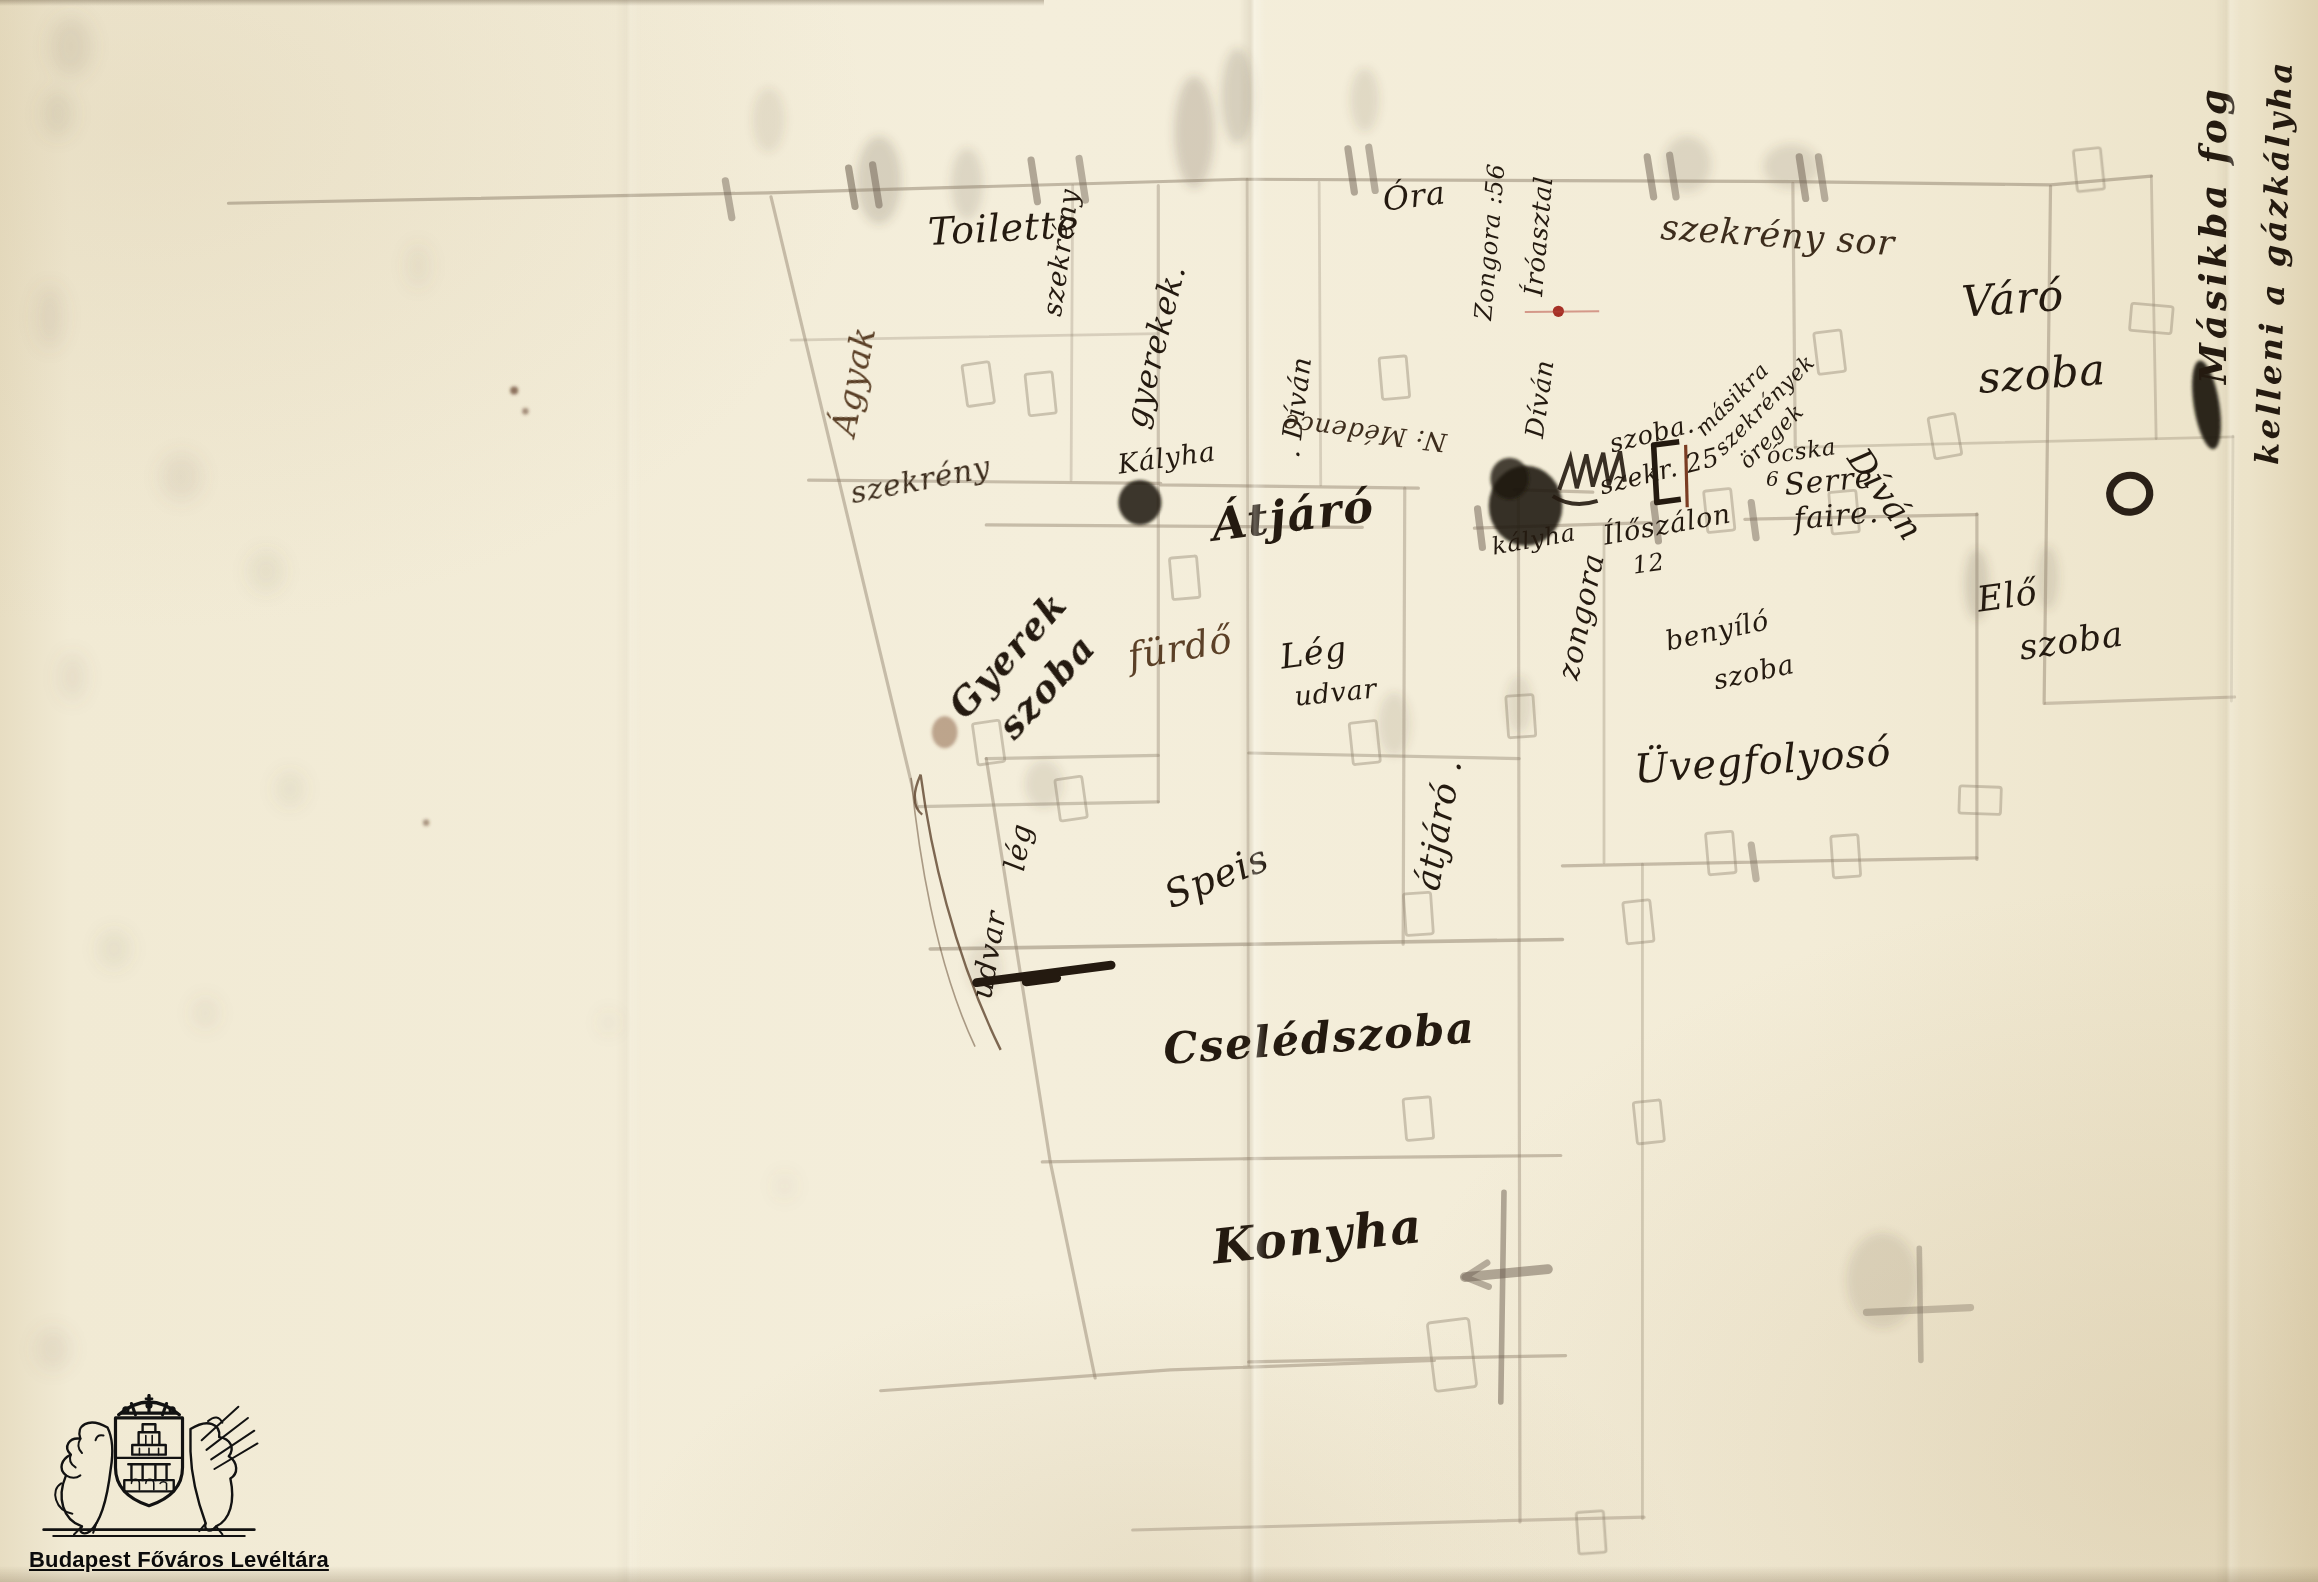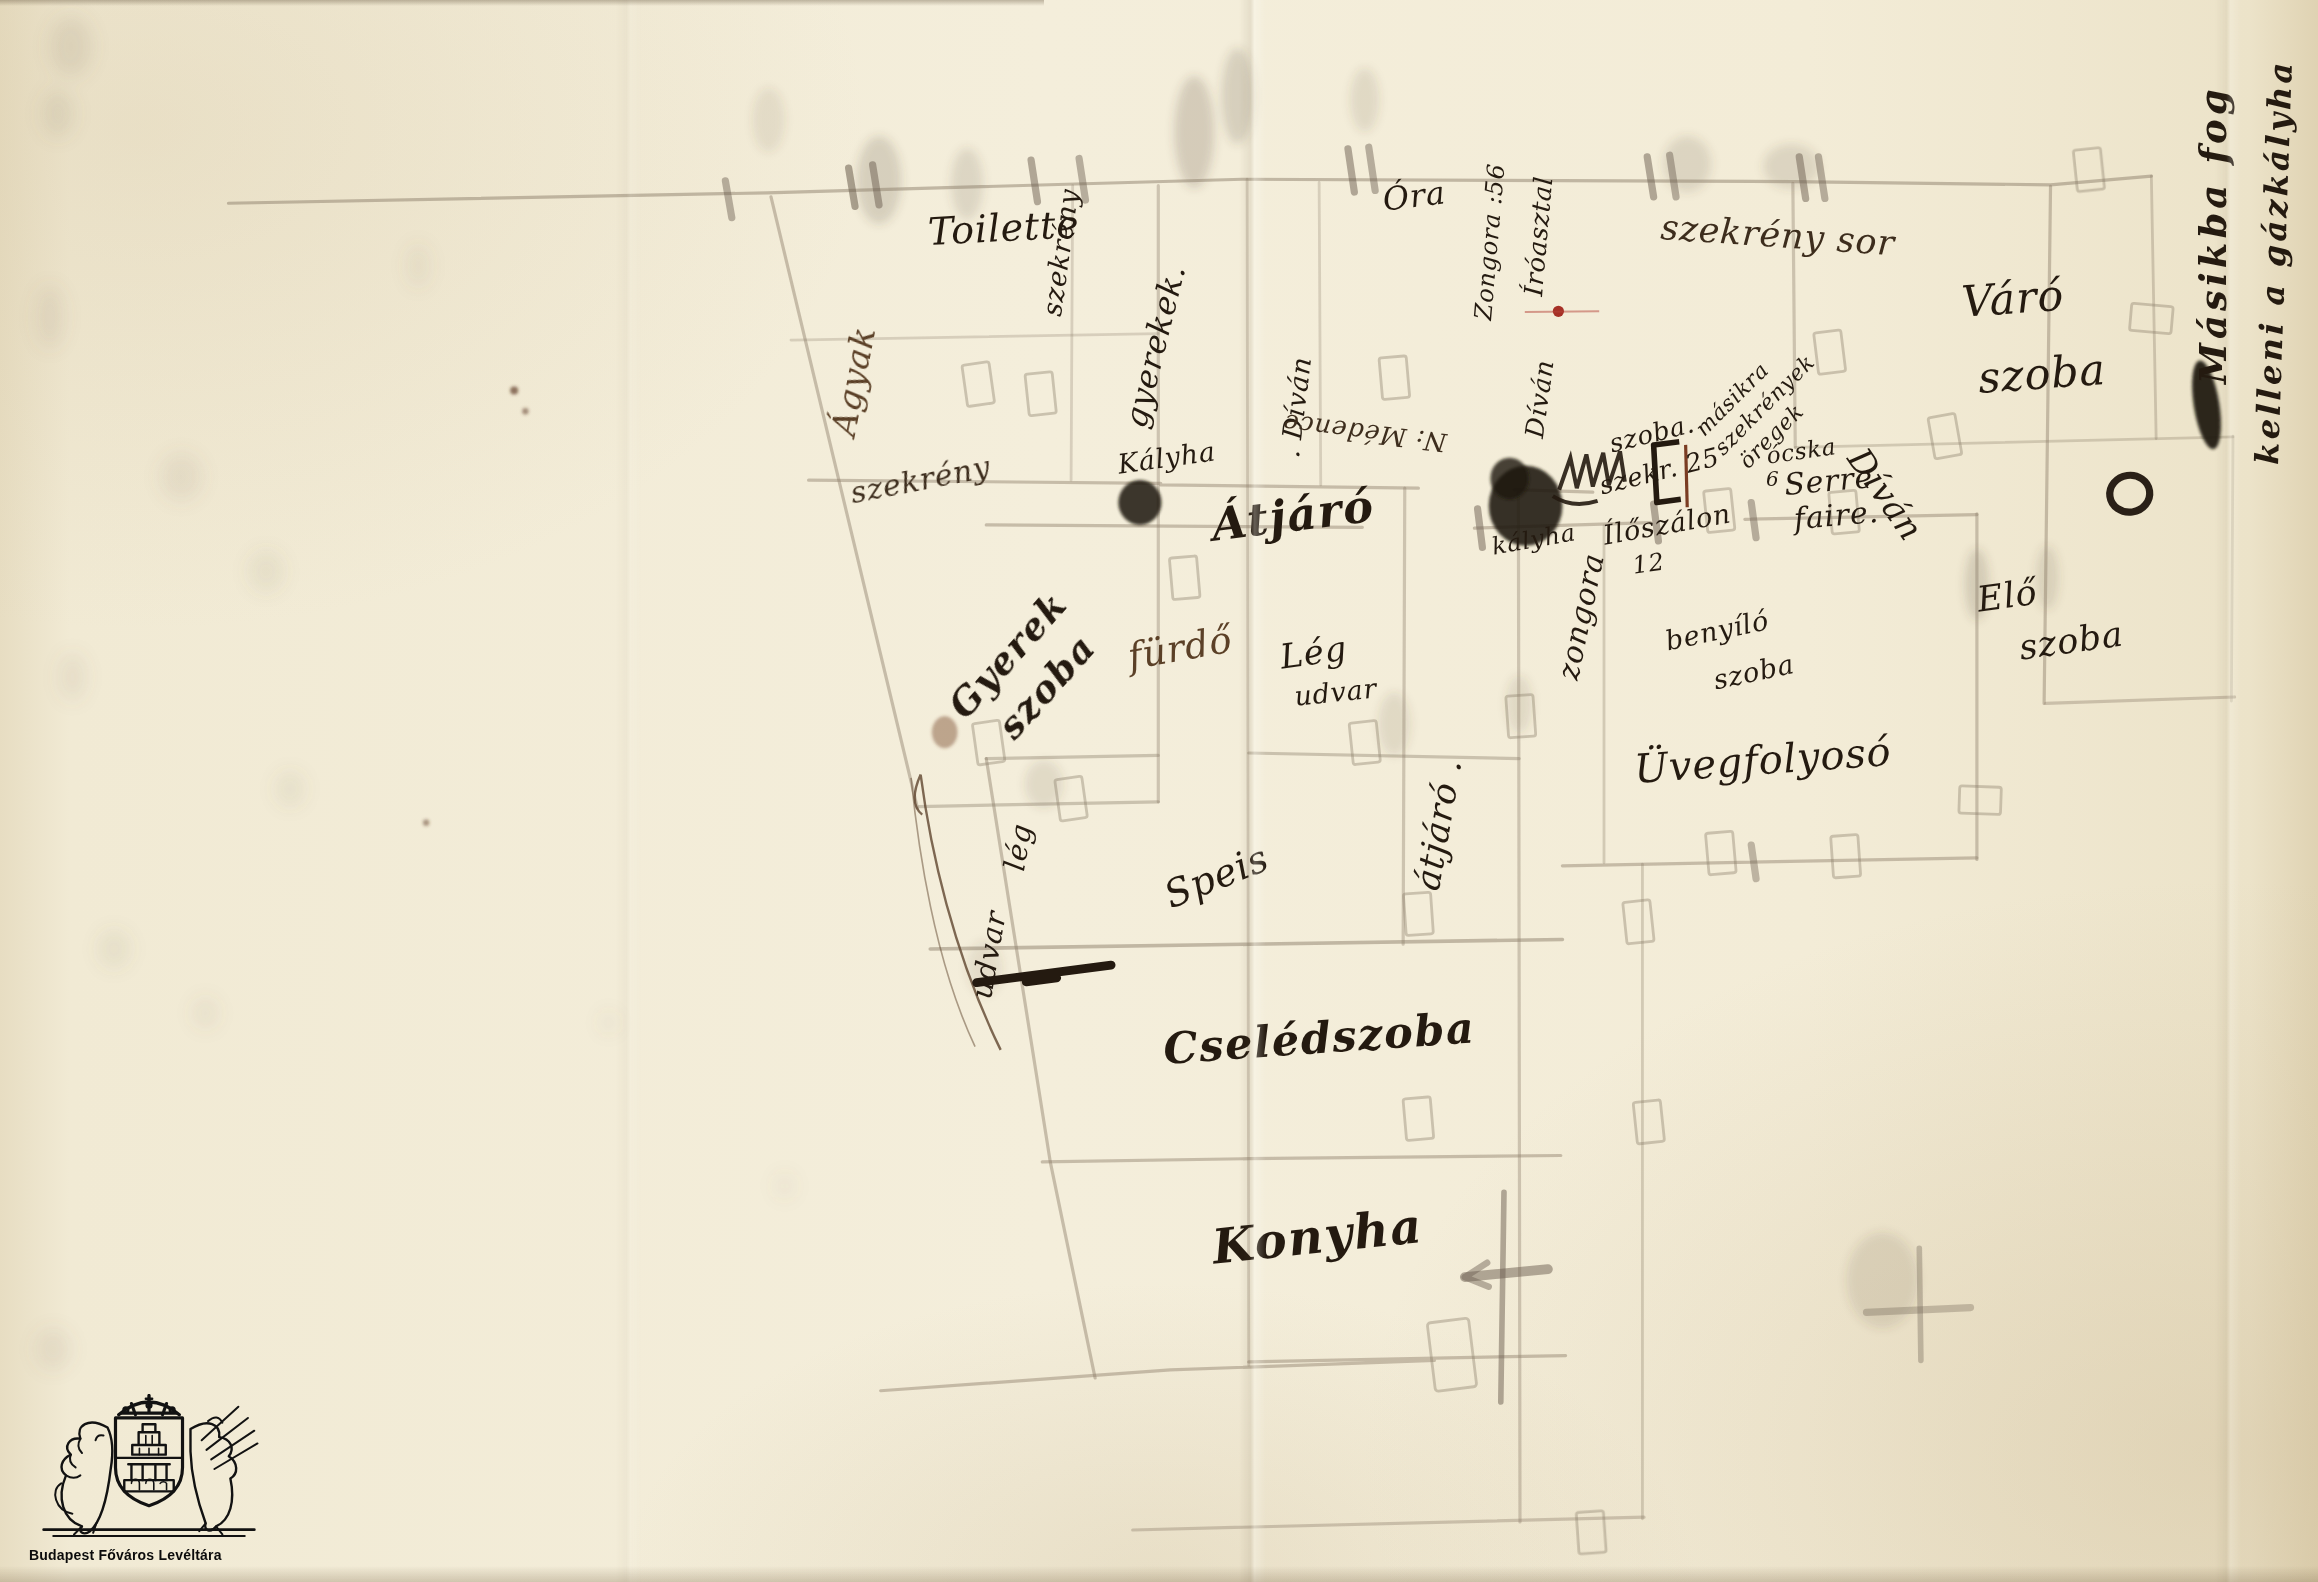--- a/index.html
+++ b/index.html
@@ -19,21 +19,21 @@
   .edge-bottom{position:absolute;left:0;bottom:0;right:0;height:16px;background:linear-gradient(0deg,rgba(120,100,70,.28),transparent);}
   .plan-svg{position:absolute;left:0;top:0;}
   .lbl{position:absolute;white-space:nowrap;color:#241a10;font-style:italic;
        transform-origin:left top;letter-spacing:0.8px;line-height:1;}
   .lbl.bold{font-weight:bold;letter-spacing:1.6px;}
   .brown{color:#5b4027;}
   .soft{color:#3d2d1d;}
   .block span{display:block;}
   .logo{position:absolute;left:29px;top:1394px;width:256px;}
   .logo-caption{position:absolute;left:29px;top:1547px;font-family:"Liberation Sans",sans-serif;
-       font-weight:bold;font-size:14px;color:#0b0b0b;letter-spacing:0.2px;font-style:normal;}
+       font-weight:bold;font-size:22px;color:#0b0b0b;letter-spacing:0.2px;font-style:normal;text-decoration:underline;}
 </style>
 </head>
 <body>
 
 <div class="sheet">
 
   <svg class="plan-svg" width="2319" height="1582" viewBox="0 0 2897 1977">
     <defs>
       <filter id="b1" x="-80%" y="-80%" width="260%" height="260%">
           <feGaussianBlur stdDeviation="6"></feGaussianBlur>

